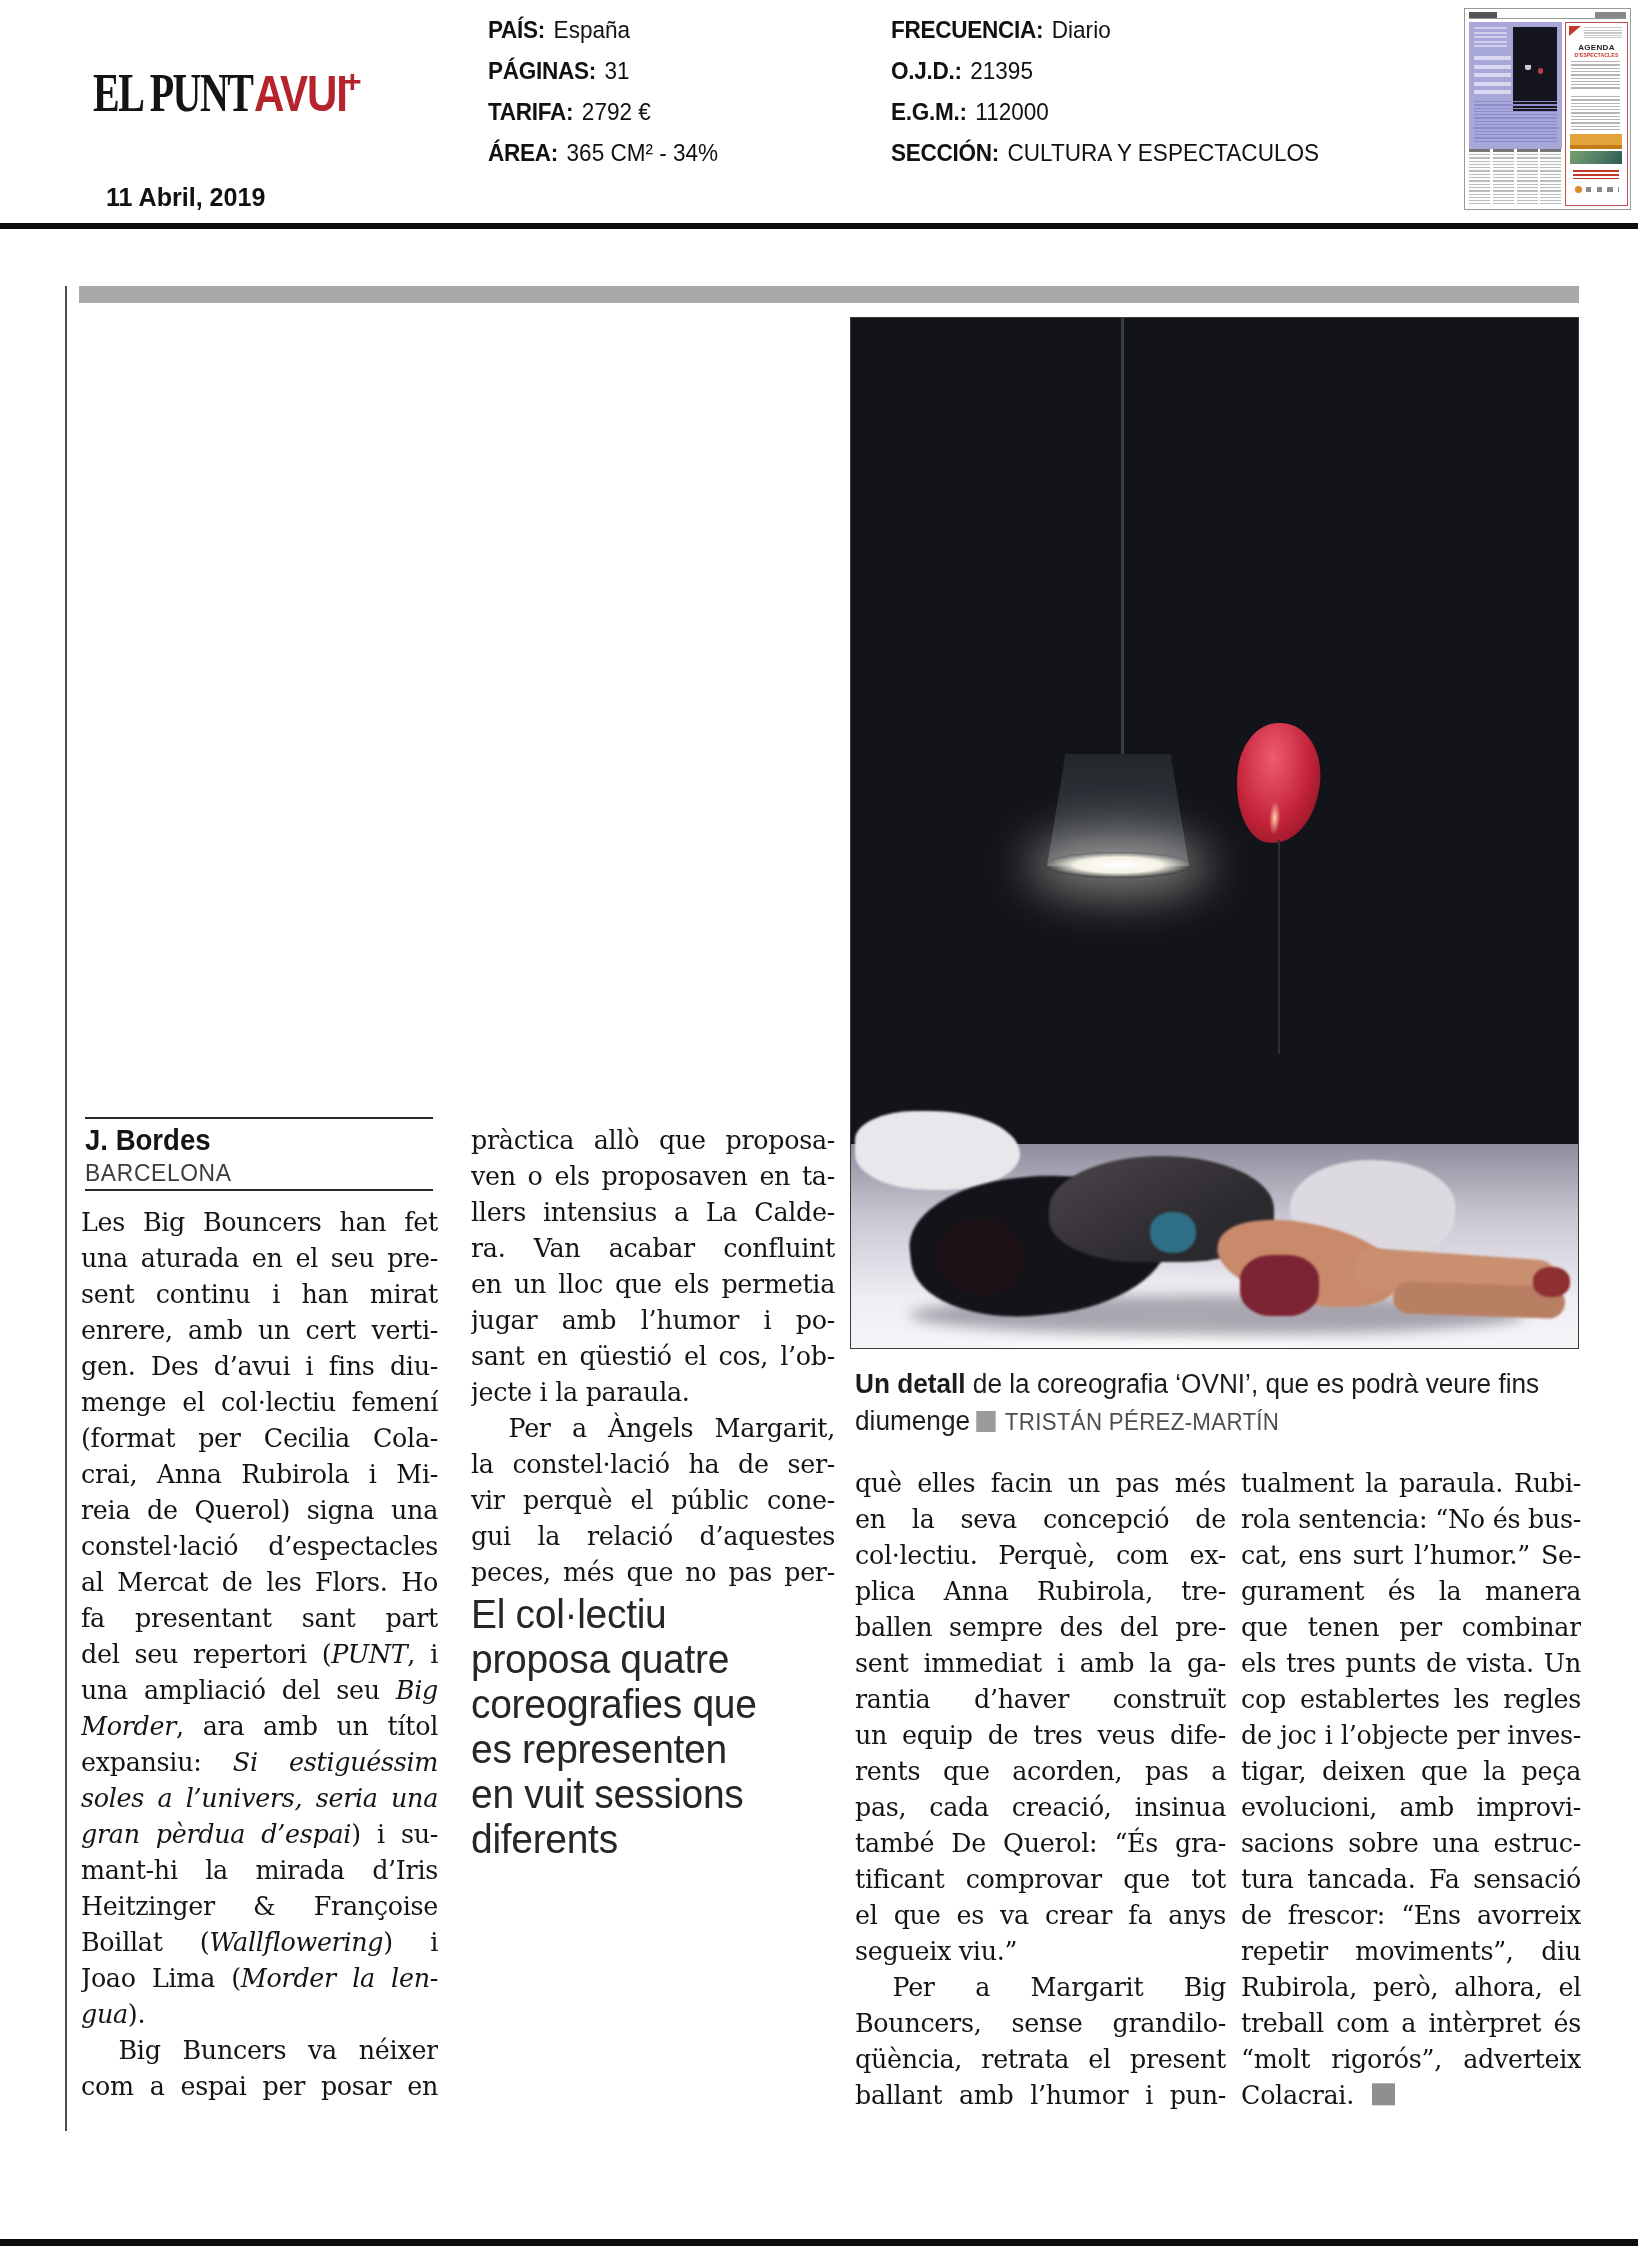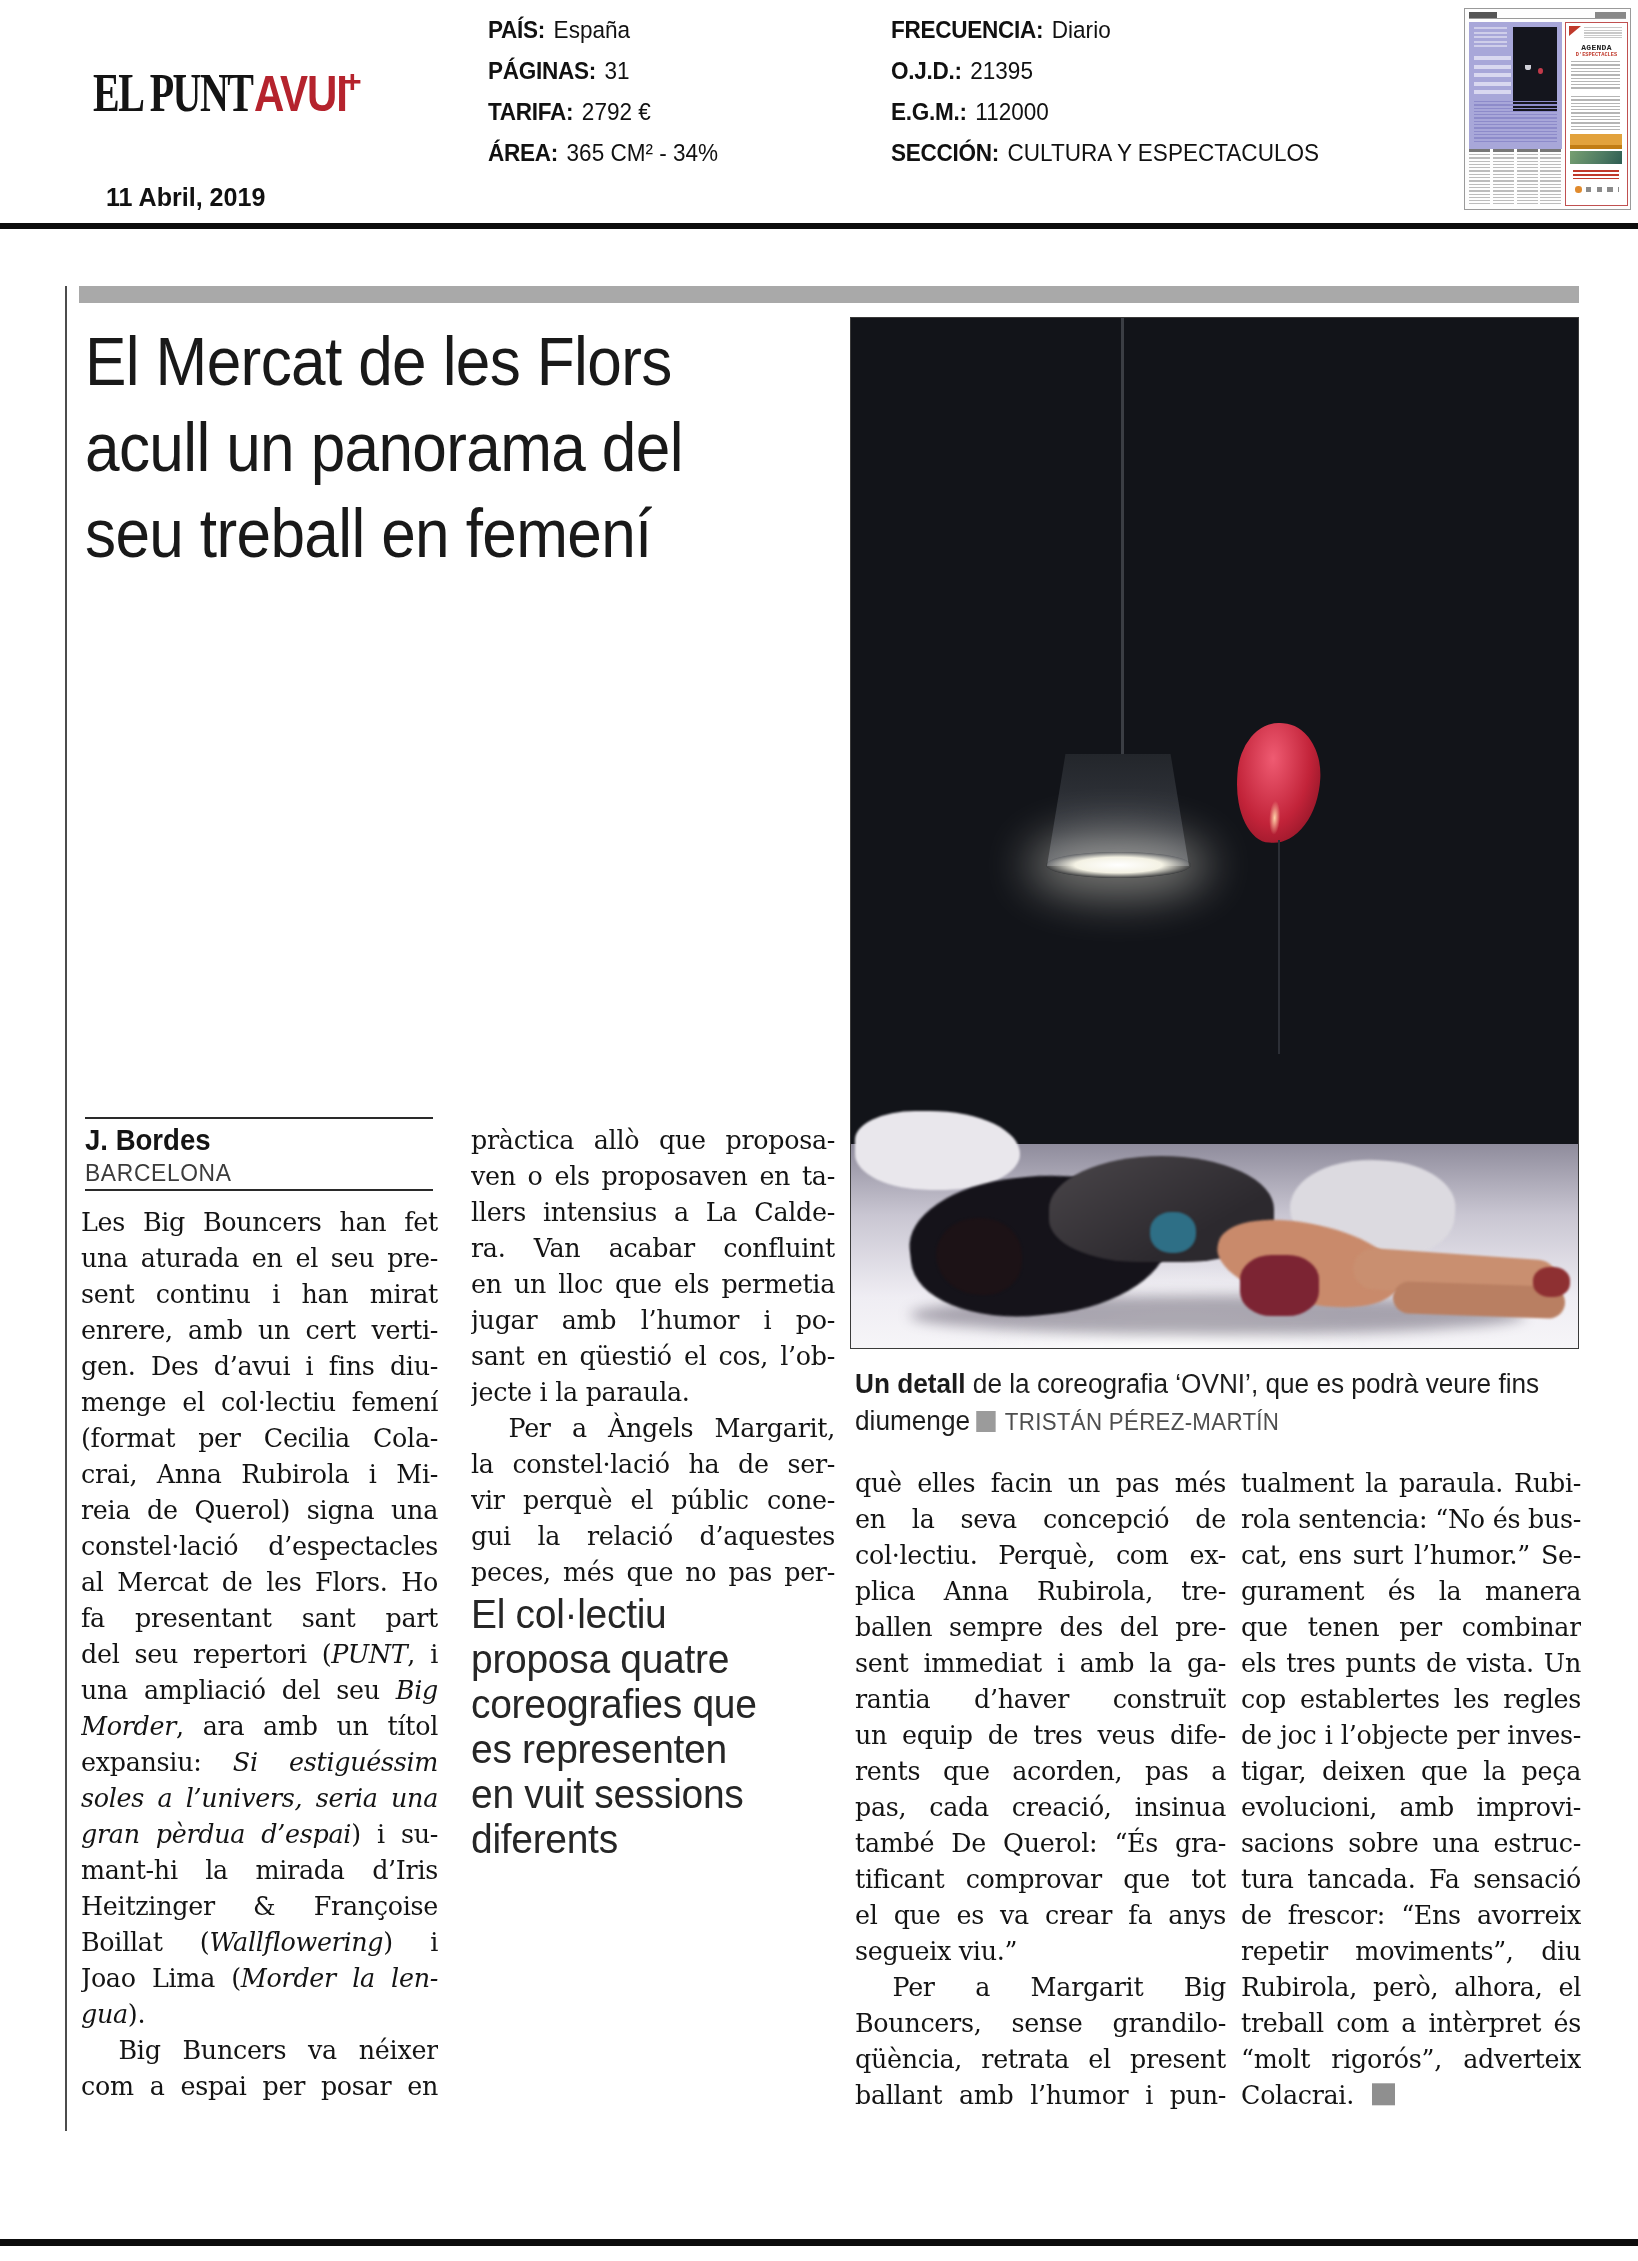--- a/index.html
+++ b/index.html
@@ -20,21 +20,21 @@
   .meta-col{font-size:24.5px;transform:scaleX(.92);transform-origin:left top;}
   .meta-row{height:41px;white-space:nowrap;}
   .meta-row b{font-weight:bold;letter-spacing:-0.3px;}
   .meta-row span{margin-left:9.3px;}
   #meta-left{left:488px;top:16px;}
   #meta-right{left:891px;top:16px;}
   #top-rule{left:0;top:223px;width:1639px;height:6px;background:#0d0d0d;}
   #bottom-rule{left:0;top:2239px;width:1639px;height:6.6px;background:#0d0d0d;}
 
   
-  #thumb{left:1464px;top:8px;width:165px;height:200px;background:#fdfdfd;border:0.7px solid #9a9a9a;font-family:Liberation Mono, monospace;}
+  #thumb{left:1464px;top:8px;width:165px;height:200px;background:#fdfdfd;border:0.7px solid #9a9a9a;}
   #thumb .mast{position:absolute;left:4px;top:2.6px;width:157px;height:6px;
       background:linear-gradient(to right,#555 0 28px,transparent 28px 126px,#888 126px 157px);
       border-bottom:0.7px solid #999;}
   #thumb .pblock{position:absolute;left:4px;top:13.2px;width:93px;height:127px;background:#a8a7d9;}
   #thumb .pblock .kick{position:absolute;left:4.6px;top:5.3px;width:33px;height:22.5px;
       background:repeating-linear-gradient(to bottom,#cfceea 0 2px,transparent 2px 4.6px);}
   #thumb .pblock .hl{position:absolute;left:4.6px;top:34px;width:37px;height:40px;
       background:repeating-linear-gradient(to bottom,#d9d8f0 0 4px,transparent 4px 8.6px);}
   #thumb .pblock .ph{position:absolute;left:44px;top:5.3px;width:44px;height:85px;background:#14151d;}
   #thumb .pblock .ph .dot{position:absolute;left:25px;top:41px;width:4.6px;height:6px;border-radius:50%;background:#c23a4a;}
@@ -193,25 +193,20 @@
       <div class="odot"></div>
       <div class="blogos"></div>
     </div>
   </div>
 
   <div id="top-rule" class="abs"></div>
 
   <div id="vrule" class="abs"></div>
   <div id="graybar" class="abs"></div>
 
-  <div id="kicker" class="abs">
-      <div class="kicker-line">El Mercat de les Flors</div>
-      <div class="kicker-line">acull un panorama del</div>
-      <div class="kicker-line">seu treball en femení</div>
-    </div>
 
   <div id="byline-rule-top" class="abs rule"></div>
   <div id="byline-author" class="abs nw">J. Bordes</div>
   <div id="byline-loc" class="abs nw">BARCELONA</div>
   <div id="byline-rule-bot" class="abs rule"></div>
 
   <div id="col1" class="abs bodycol">
       <div class="bl">Les Big Bouncers han fet</div>
       <div class="bl">una aturada en el seu pre-</div>
       <div class="bl">sent continu i han mirat</div>

